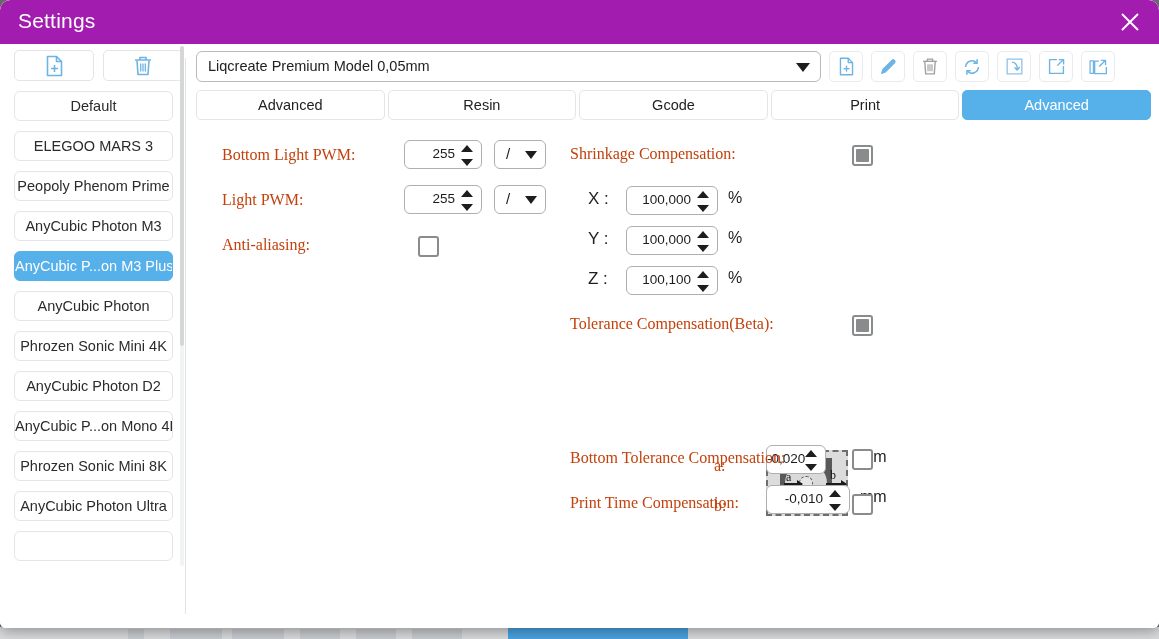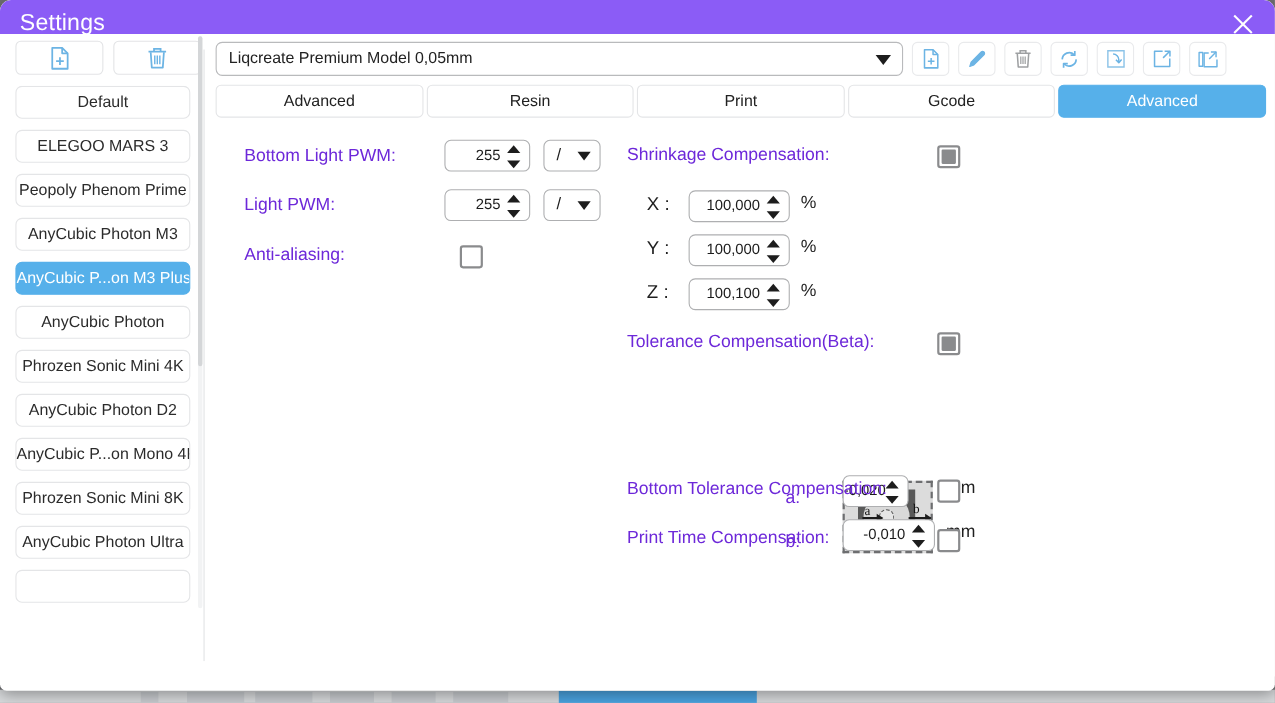--- a/index.html
+++ b/index.html
@@ -49,22 +49,22 @@
     height: 628px;
     background: #ffffff;
     border-radius: 10px 10px 6px 6px;
     overflow: hidden;
     box-shadow: 0 3px 14px rgba(0,0,0,.35);
   }
 
   
   #title-bar {
     position: relative;
-    height: 31px;
-    background: #8b5cf6;
+    height: 44px;
+    background: #a21caf;
     border-radius: 10px 10px 0 0;
   }
   #window-title {
     position: absolute;
     left: 18px;
     top: 9px;
     font-size: 21px;
     color: #ffffff;
     letter-spacing: .2px;
   }
@@ -271,22 +271,23 @@
     position: absolute;
     left: 0;
     top: 88px;
     right: 0;
     bottom: 0;
   }
 
   .field-label {
     position: absolute;
     font-size: 16px;
-    color: #6d28d9;
+    color: #c2410c;
     white-space: nowrap;
+    font-family: Liberation Serif, serif;
   }
 
   
   .spinbox {
     position: absolute;
     border: 1px solid #aeafb1;
     border-radius: 6px;
     background: #ffffff;
     box-sizing: border-box;
     height: 29px;
@@ -611,22 +612,22 @@
             <path d="M13 5 h-5 v15 h14 v-8" fill="none" stroke="#6cb4e4" stroke-width="1.6" stroke-linejoin="round"></path>
             <path d="M13.5 11.5 l7.5 -7.5" fill="none" stroke="#6cb4e4" stroke-width="1.6"></path>
             <path d="M15.4 4 h5.6 v5.6" fill="none" stroke="#6cb4e4" stroke-width="1.6" stroke-linejoin="round"></path>
           </svg>
         </div>
       </div>
 
       <div id="tab-bar">
         <div class="tab">Advanced</div>
         <div class="tab">Resin</div>
+        <div class="tab">Gcode</div>
         <div class="tab">Print</div>
-        <div class="tab">Gcode</div>
         <div class="tab active">Advanced</div>
       </div>
 
       <div id="form-area">
 
         <div class="field-label" style="left:36px; top:14px;">Bottom Light PWM:</div>
         <div class="spinbox" style="left:218px; top:8px; width:78px;">
           <div class="spin-value">255</div>
           <div class="spin-arrows">
             <div class="spin-up"></div>

